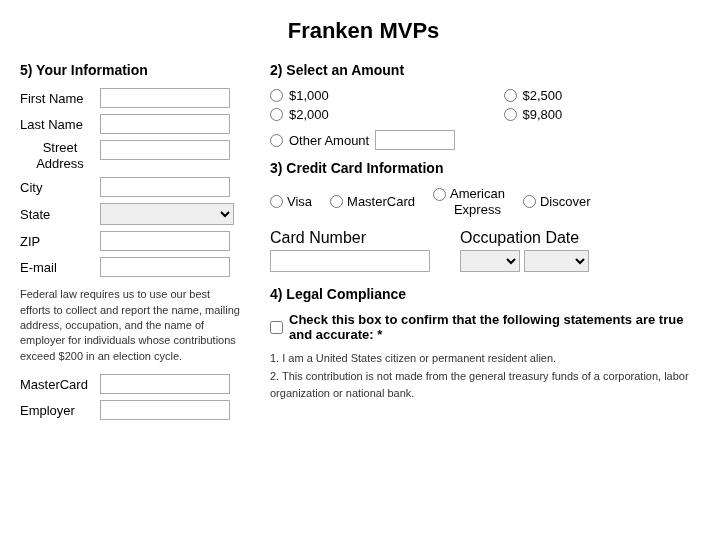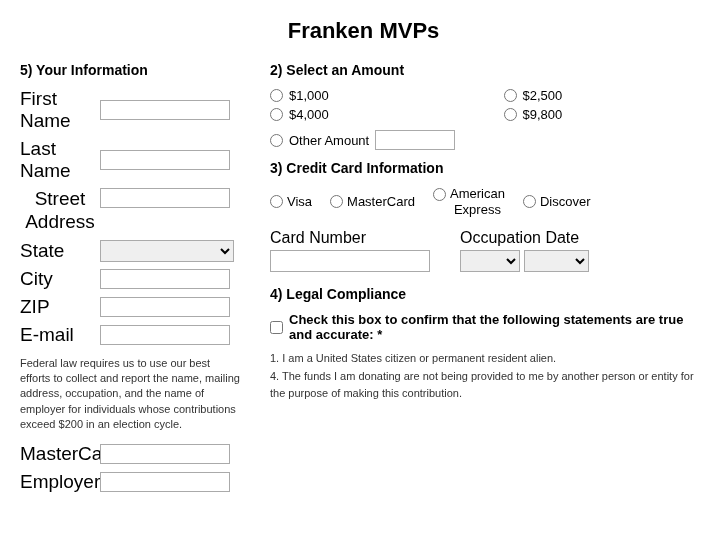--- a/index.html
+++ b/index.html
@@ -34,21 +34,21 @@
       font-weight: bold;
       margin-bottom: 10px;
     }
     .form-row {
       display: flex;
       align-items: center;
       margin-bottom: 6px;
     }
     .form-row label {
       width: 80px;
-      font-size: 19px;
+      font-size: 13px;
       flex-shrink: 0;
     }
     .form-row input[type="text"] {
       border: 1px solid #aaa;
       height: 20px;
       width: 130px;
       font-size: 12px;
       padding: 2px 4px;
     }
     .form-row select {
@@ -182,20 +182,24 @@
       <label>First Name</label>
       <input type="text" style="">
     </div>
     <div class="form-row">
       <label>Last Name</label>
       <input type="text" style="">
     </div>
     <div class="form-row" style="align-items:flex-start;">
       <label style="width:80px;line-height:1.2;text-align:center;">Street<br>Address</label>
       <input type="text" style="width: 130px; height: 20px;">
+    </div>
+    <div class="form-row">
+      <label>City</label>
+      <input type="text" style="">
     </div>
     <div class="form-row">
       <label>State</label>
       <select>
         <option value=""></option>
         <option>AL</option><option>AK</option><option>AZ</option><option>AR</option>
         <option>CA</option><option>CO</option><option>CT</option><option>DE</option>
         <option>FL</option><option>GA</option><option>HI</option><option>ID</option>
         <option>IL</option><option>IN</option><option>IA</option><option>KS</option>
         <option>KY</option><option>LA</option><option>ME</option><option>MD</option>
@@ -203,24 +207,20 @@
         <option>MO</option><option>MT</option><option>NE</option><option>NV</option>
         <option>NH</option><option>NJ</option><option>NM</option><option>NY</option>
         <option>NC</option><option>ND</option><option>OH</option><option>OK</option>
         <option>OR</option><option>PA</option><option>RI</option><option>SC</option>
         <option>SD</option><option>TN</option><option>TX</option><option>UT</option>
         <option>VT</option><option>VA</option><option>WA</option><option>WV</option>
         <option>WI</option><option>WY</option>
       </select>
     </div>
     <div class="form-row">
-      <label>City</label>
-      <input type="text" style="">
-    </div>
-    <div class="form-row">
       <label>ZIP</label>
       <input type="text" style="">
     </div>
     <div class="form-row">
       <label>E-mail</label>
       <input type="text" style="">
     </div>
 
     <div class="legal-text">Federal law requires us to use our best efforts to collect and report the name, mailing address, occupation, and the name of employer for individuals whose contributions exceed $200 in an election cycle.</div>
 
@@ -241,21 +241,21 @@
       <div class="amount-row">
         <input type="radio" name="amount" style="">
         <span>$1,000</span>
       </div>
       <div class="amount-row">
         <input type="radio" name="amount" style="">
         <span>$2,500</span>
       </div>
       <div class="amount-row">
         <input type="radio" name="amount" style="">
-        <span>$4,000</span>
+        <span>$2,000</span>
       </div>
       <div class="amount-row">
         <input type="radio" name="amount" style="">
         <span>$9,800</span>
       </div>
     </div>
 
     <div class="other-amount-row">
       <input type="radio" name="amount" style="">
       <span>Other Amount</span>
@@ -310,18 +310,18 @@
     <div class="legal-compliance">
       <div class="section-title" style="margin-top:14px;">4) Legal Compliance</div>
 
       <div class="compliance-header">
         <input type="checkbox" style="">
         <label><strong>Check this box to confirm that the following statements are true and accurate: *</strong></label>
       </div>
 
       <div class="compliance-statements">
         <div>1. I am a United States citizen or permanent resident alien.</div>
-        <div>4. The funds I am donating are not being provided to me by another person or entity for the purpose of making this contribution.</div>
+        <div>2. This contribution is not made from the general treasury funds of a corporation, labor organization or national bank.</div>
       </div>
 
     </div>
   </div>
 </div>
 
 </body></html>

